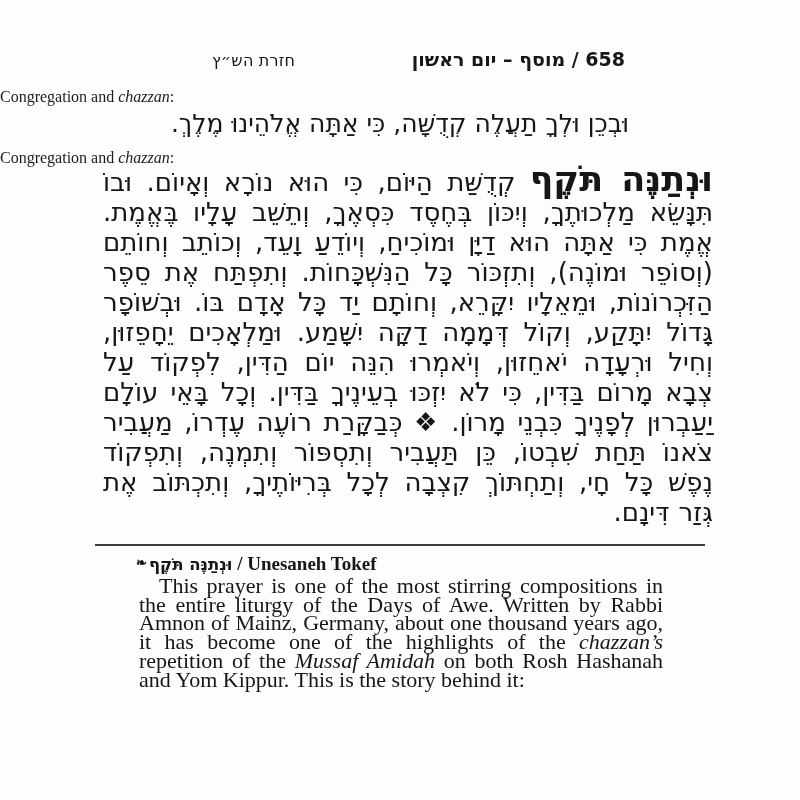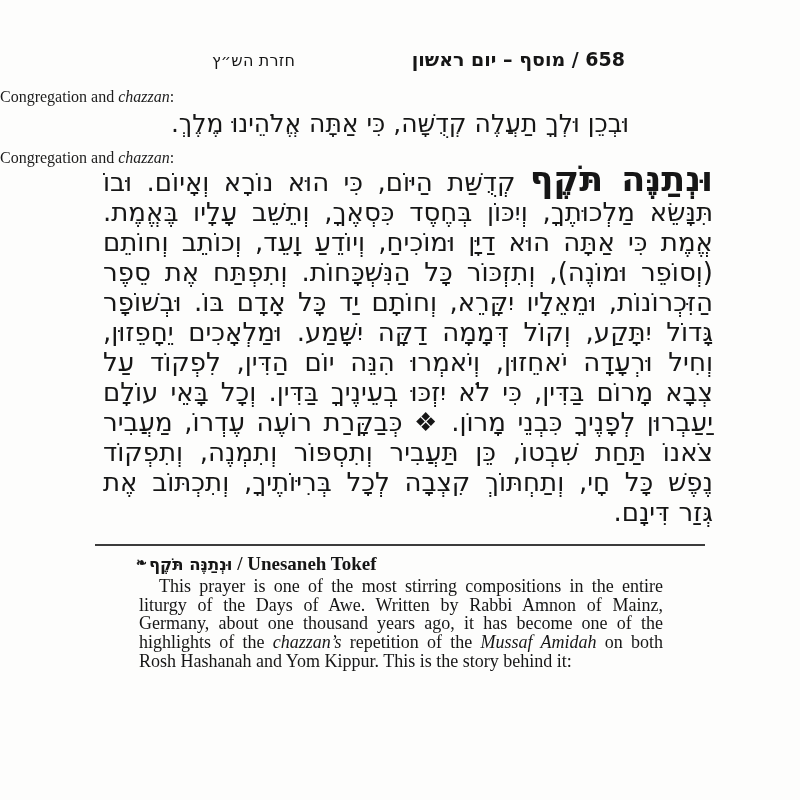--- a/index.html
+++ b/index.html
@@ -67,21 +67,21 @@
   
   .ctitle {
     position: absolute; top: 553px; left: 136px;
     font-weight: bold; font-size: 19px;
     white-space: nowrap;
   }
   .ctitle .orn { font-size: 13px; vertical-align: 3px; margin-right: 2px; }
   .ctitle .cth { font-size: 16.5px; font-weight: bold; }
   .cbody {
     position: absolute; top: 577px; left: 139px; width: 524px;
-    font-size: 18px;
+    font-size: 22px;
     line-height: 18.7px;
     text-align: justify;
   }
   .cbody p { margin: 0; text-indent: 20px; }
 </style>
 </head>
 <body>
 
 <div class="page">
 

